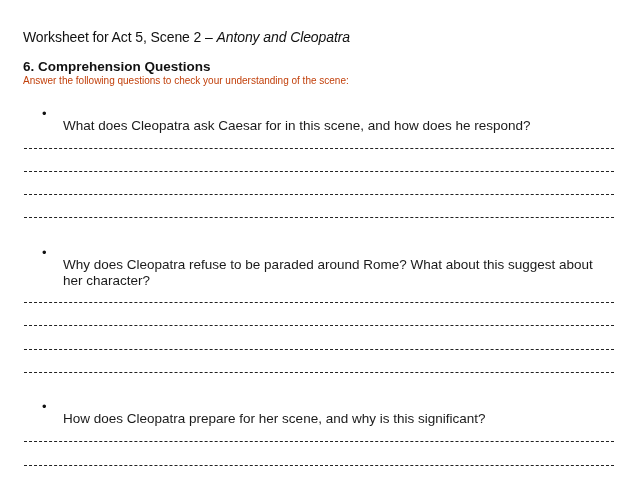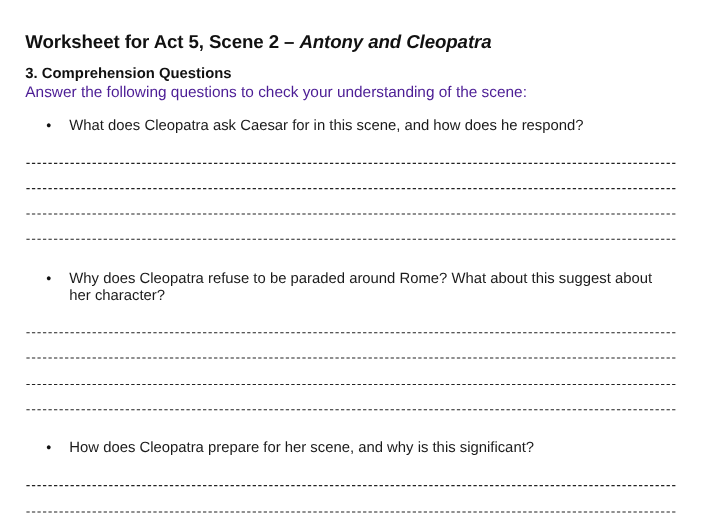--- a/index.html
+++ b/index.html
@@ -12,51 +12,52 @@
       height: 477px;
       position: relative;
       overflow: hidden;
       font-family: "Liberation Sans", "DejaVu Sans", sans-serif;
       color: #111111;
     }
     .title {
       position: absolute;
       left: 23px;
       top: 29px;
-      font-size: 17px;
-      font-weight: bold;
+      font-size: 14px;
+      font-weight: normal;
       letter-spacing: -0.1px;
       white-space: nowrap;
     }
     .title em {
       font-style: italic;
     }
     .section-heading {
       position: absolute;
       left: 23px;
       top: 59px;
       font-size: 13.5px;
       font-weight: bold;
       white-space: nowrap;
     }
     .instructions {
       position: absolute;
       left: 23px;
       top: 75px;
-      font-size: 14px;
+      font-size: 10px;
       white-space: nowrap;
-      color: #4c1d95;
+      color: #c2410c;
     }
     .question {
       position: absolute;
       left: 63px;
       width: 545px;
       font-size: 13.5px;
       line-height: 16px;
       color: #1a1a1a;
+      margin-top: 12px;
     }
     .bullet {
       position: absolute;
       left: 42px;
       width: 8px;
       font-size: 13px;
       line-height: 16px;
     }
     .answer-line {
       position: absolute;
@@ -71,21 +72,21 @@
   </style>
 </head>
 <body>
 
 <div>
 
   <div class="title">
     <span>Worksheet for Act 5, Scene 2 – </span><em>Antony and Cleopatra</em>
   </div>
 
-  <div class="section-heading">3. Comprehension Questions</div>
+  <div class="section-heading">6. Comprehension Questions</div>
 
   <div class="instructions">Answer the following questions to check your understanding of the scene:</div>
 
   <span class="bullet q1">•</span>
   <div class="question q1">What does Cleopatra ask Caesar for in this scene, and how does he respond?</div>
   <div class="answer-line" style="top:148px;"></div>
   <div class="answer-line" style="top:171px;"></div>
   <div class="answer-line" style="top:194px;"></div>
   <div class="answer-line" style="top:217px;"></div>
 

